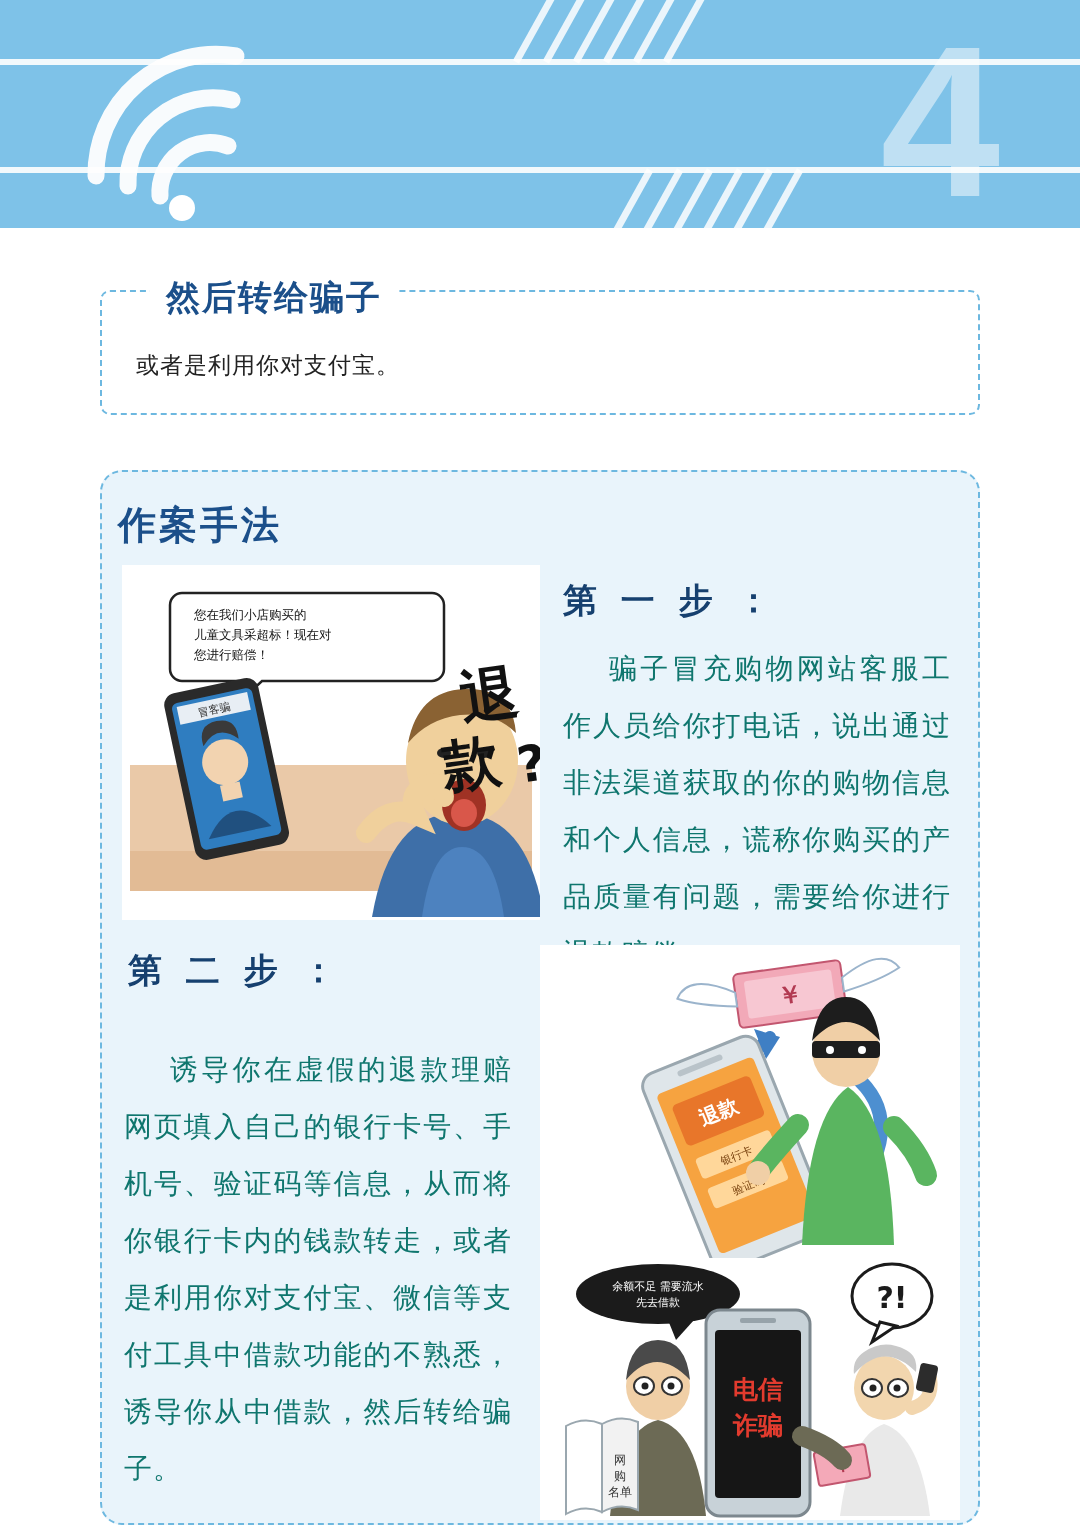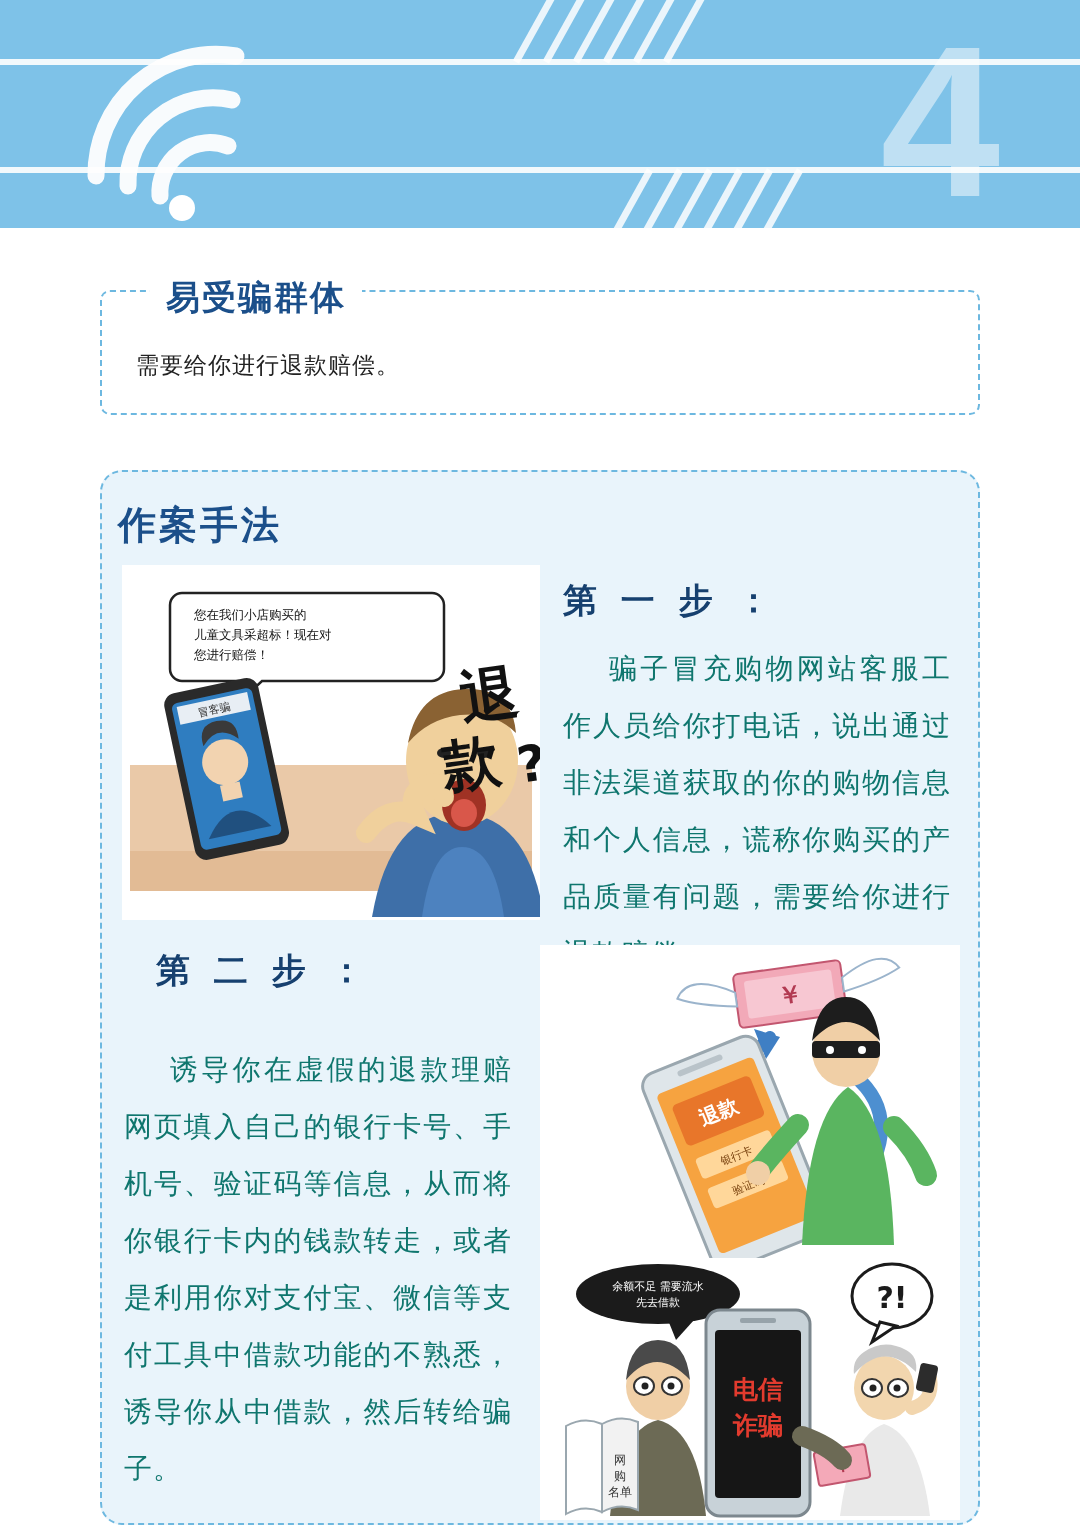--- a/index.html
+++ b/index.html
@@ -114,21 +114,21 @@
     line-height: 57px;
     color: #0f766e;
     text-align: justify;
     text-indent: 46px;
     letter-spacing: 1px;
   }
 
   #step1-title { position: absolute; left: 563px; top: 578px; }
   #step1-body  { position: absolute; left: 563px; top: 640px; width: 388px; }
 
-  #step2-title { position: absolute; left: 128px; top: 948px; margin-left: 28px; }
+  #step2-title { position: absolute; left: 128px; top: 948px; }
   #step2-body  { position: absolute; left: 124px; top: 1008px; width: 388px; margin-top: 33px; }
 
   
   .illus {
     position: absolute;
     background: #22c55e;
     overflow: hidden;
   }
   #illus1 { left: 122px; top: 565px; width: 418px; height: 355px; }
   #illus2 { left: 540px; top: 945px; width: 420px; height: 320px; }
@@ -169,22 +169,22 @@
       <path d="M96 176 A 120 120 0 0 1 236 56" transform="rotate(0 0 0)"></path>
       <path d="M128 186 A 85 85 0 0 1 232 100"></path>
       <path d="M160 196 A 50 50 0 0 1 228 146"></path>
     </g>
     <circle cx="182" cy="208" r="13" fill="#ffffff"></circle>
   </svg>
 
 </div>
 
 <div class="victims-box"></div>
-<div class="victims-heading">易受骗群体</div>
-<div class="victims-text">需要给你进行退款赔偿。</div>
+<div class="victims-heading">然后转给骗子</div>
+<div class="victims-text">或者是利用你对支付宝。</div>
 
 <div class="methods-box"></div>
 <div class="methods-heading">作案手法</div>
 
 <div class="step-title" id="step1-title">第 一 步 ：</div>
 <div class="step-body" id="step1-body">骗子冒充购物网站客服工作人员给你打电话，说出通过非法渠道获取的你的购物信息和个人信息，谎称你购买的产品质量有问题，需要给你进行退款赔偿。</div>
 
 <div class="illus" id="illus1">
   <svg viewBox="0 0 418 355" width="418" height="355">
     <rect x="0" y="0" width="418" height="355" fill="#ffffff"></rect>

